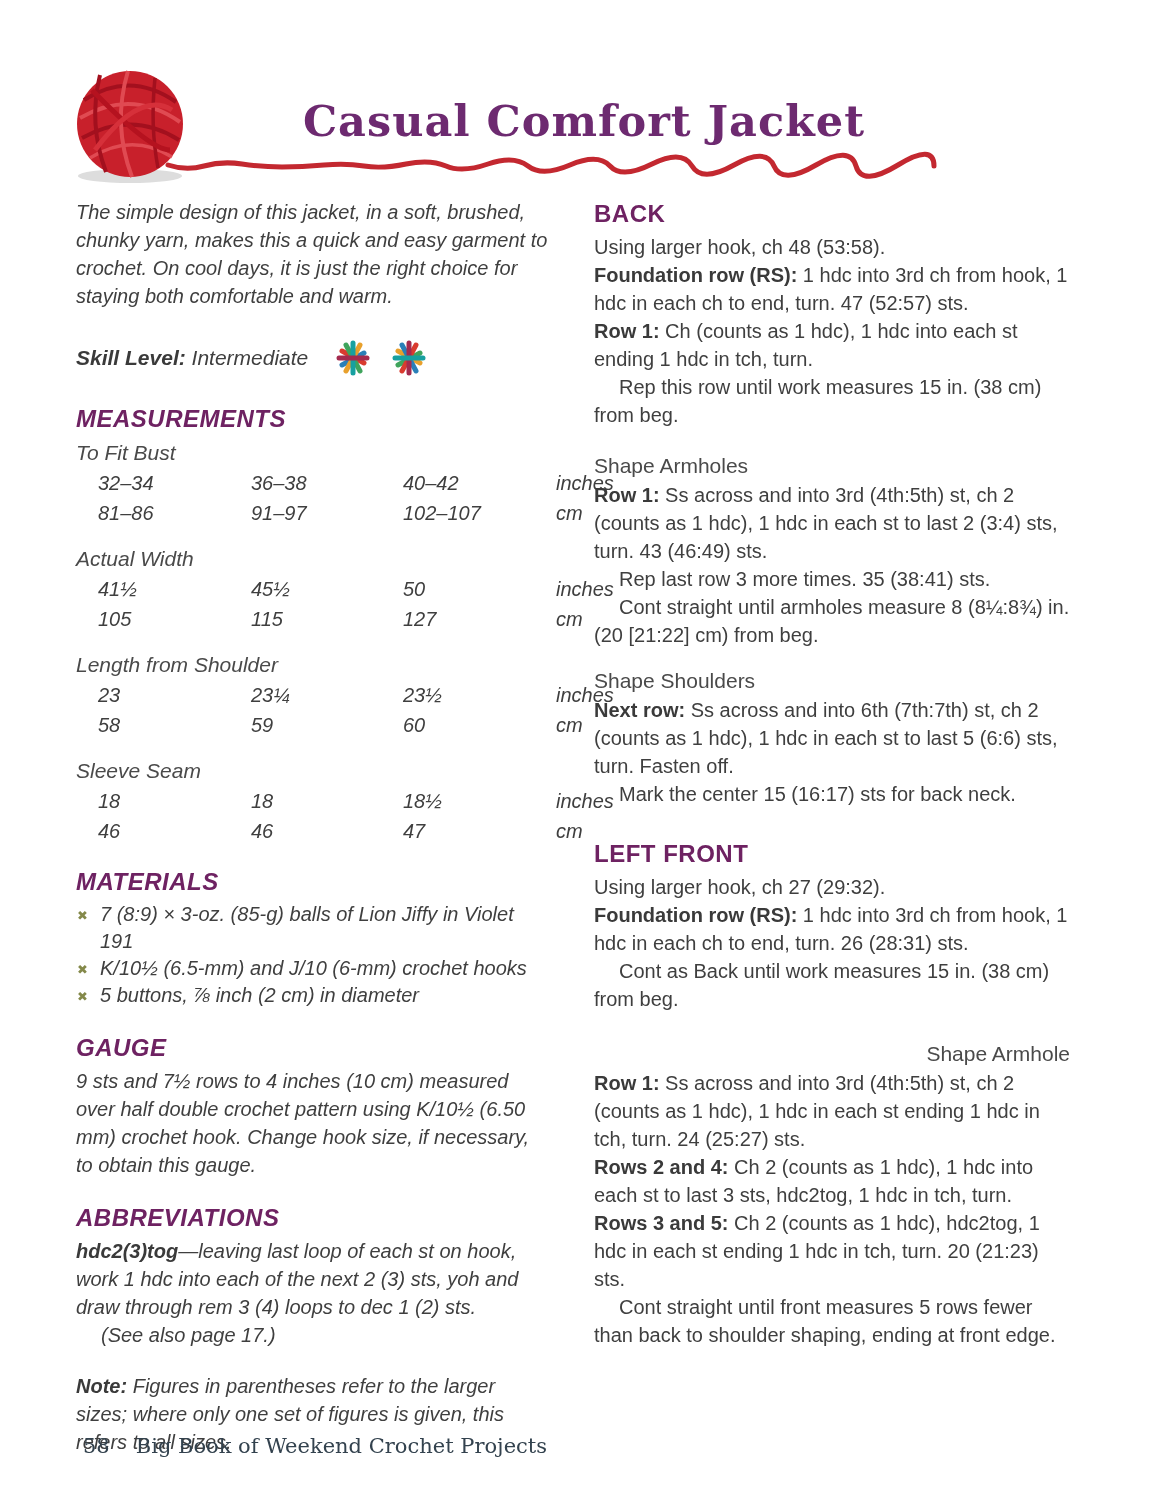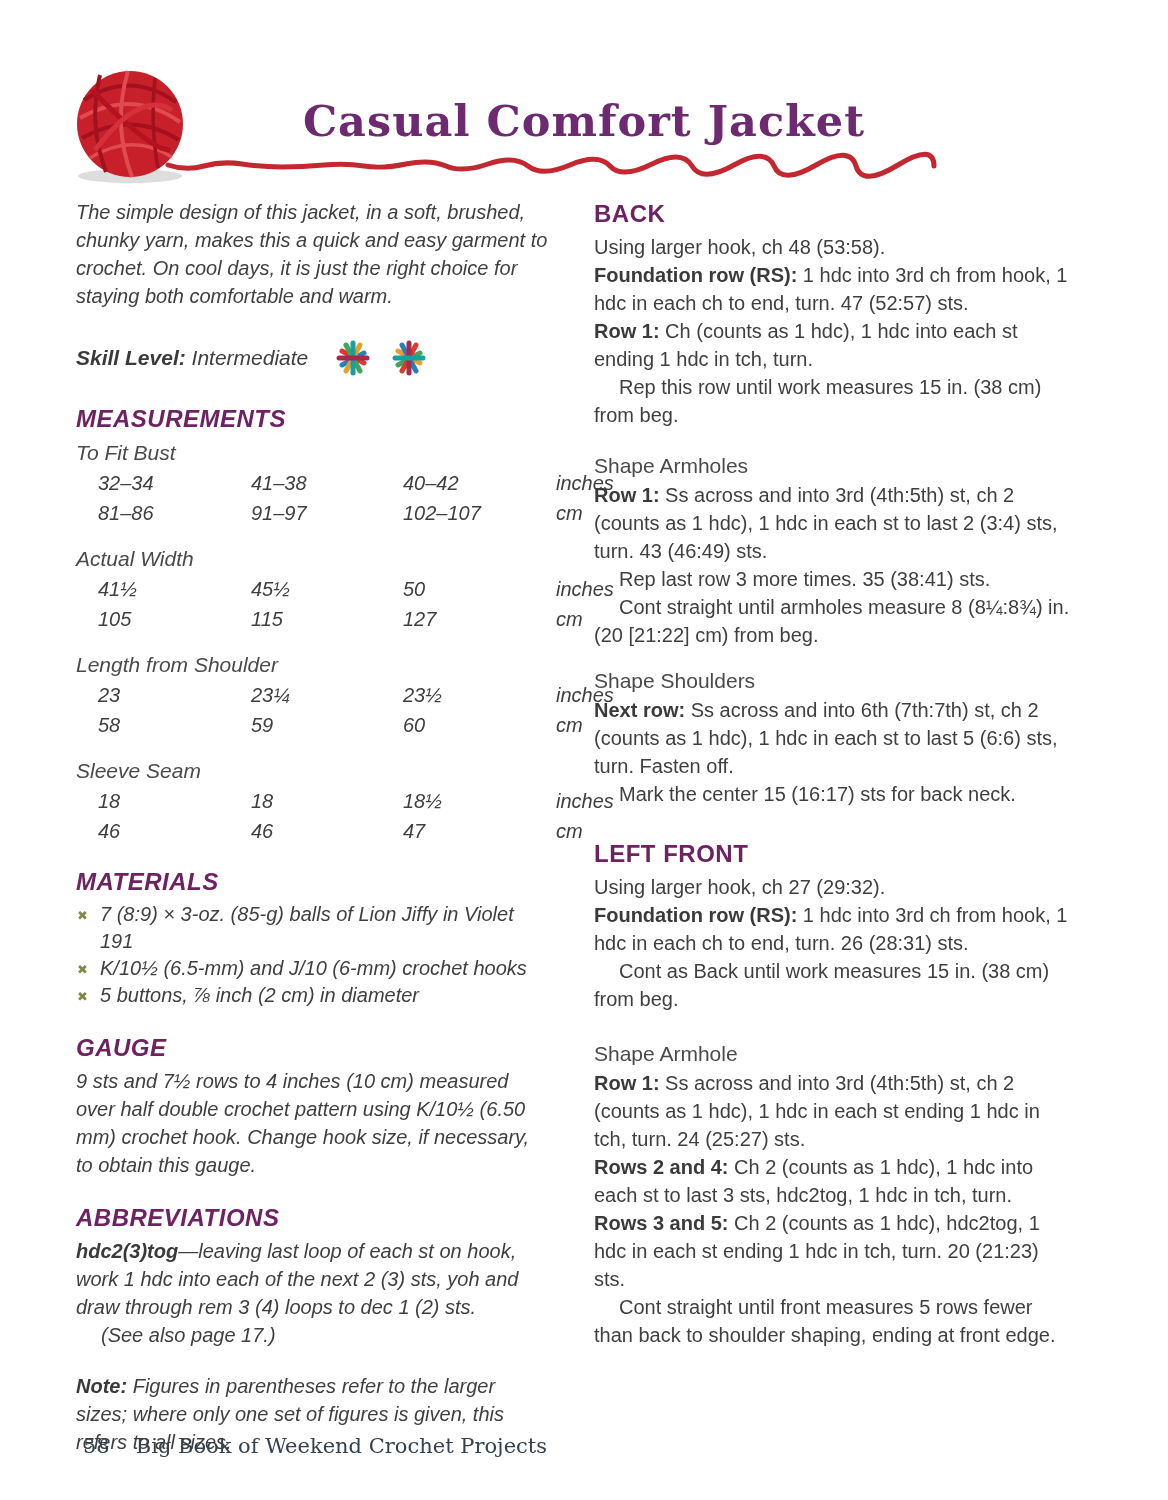--- a/index.html
+++ b/index.html
@@ -113,21 +113,21 @@
       </span>
     </div>
 
     <div class="heading mt-md">MEASUREMENTS</div>
 
     <div class="m-group">
       <div class="subhead">To Fit Bust</div>
       <div class="m-rows">
         <div class="m-row">
           <span>32–34</span>
-            <span>41–38</span>
+            <span>36–38</span>
             <span>40–42</span>
             <span>inches</span>
         </div>
         <div class="m-row">
           <span>81–86</span>
             <span>91–97</span>
             <span>102–107</span>
             <span>cm</span>
         </div>
       </div>
@@ -220,21 +220,21 @@
 
     <div class="subhead" style="margin-top:17px;">Shape Shoulders</div>
     <p><span class="lbl">Next row:</span><span> Ss across and into 6th (7th:7th) st, ch 2 (counts as 1 hdc), 1 hdc in each st to last 5 (6:6) sts, turn. Fasten off.</span></p>
     <p class="ind">Mark the center 15 (16:17) sts for back neck.</p>
 
     <div class="heading" style="margin-top:30px;">LEFT FRONT</div>
     <p>Using larger hook, ch 27 (29:32).</p>
     <p><span class="lbl">Foundation row (RS):</span><span> 1 hdc into 3rd ch from hook, 1 hdc in each ch to end, turn. 26 (28:31) sts.</span></p>
     <p class="ind">Cont as Back until work measures 15 in. (38 cm) from beg.</p>
 
-    <div class="subhead" style="margin-top:26px;">Shape Armhole</div>
+    <div class="subhead" style="margin-top:26px;text-align:right;">Shape Armhole</div>
     <p><span class="lbl">Row 1:</span><span> Ss across and into 3rd (4th:5th) st, ch 2 (counts as 1 hdc), 1 hdc in each st ending 1 hdc in tch, turn. 24 (25:27) sts.</span></p>
     <p><span class="lbl">Rows 2 and 4:</span><span> Ch 2 (counts as 1 hdc), 1 hdc into each st to last 3 sts, hdc2tog, 1 hdc in tch, turn.</span></p>
     <p><span class="lbl">Rows 3 and 5:</span><span> Ch 2 (counts as 1 hdc), hdc2tog, 1 hdc in each st ending 1 hdc in tch, turn. 20 (21:23) sts.</span></p>
     <p class="ind">Cont straight until front measures 5 rows fewer than back to shoulder shaping, ending at front edge.</p>
 
   </div>
 
   <div class="footer">
     <span class="num">58</span><span>Big Book of Weekend Crochet Projects</span>
   </div>

